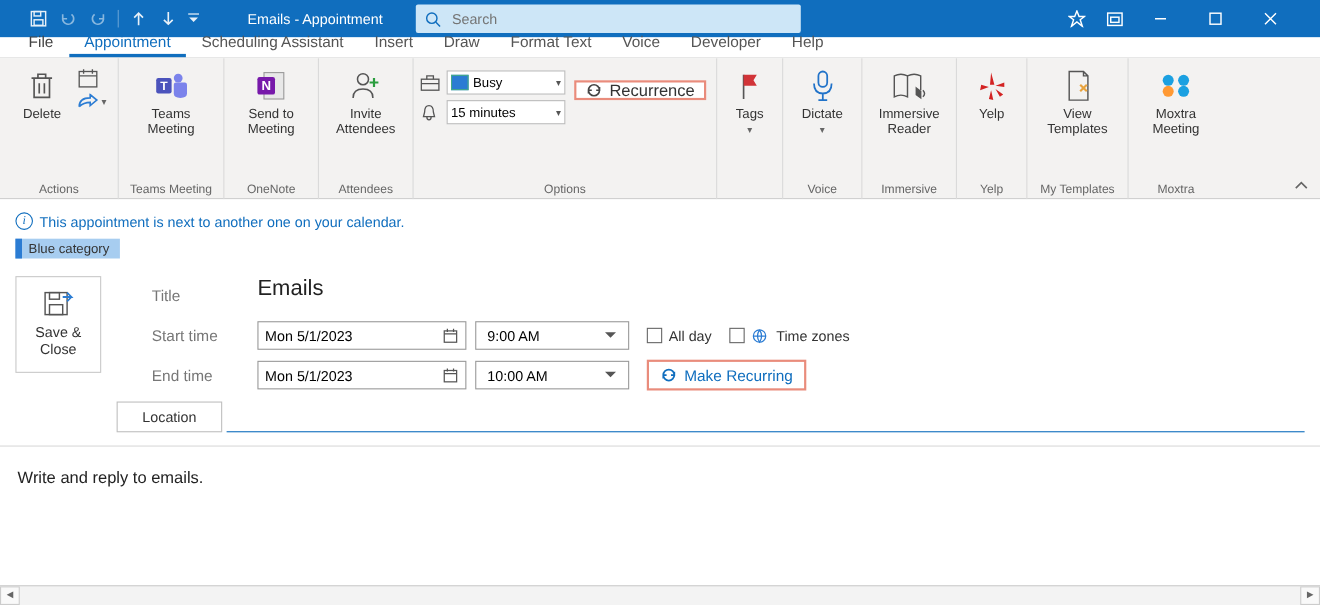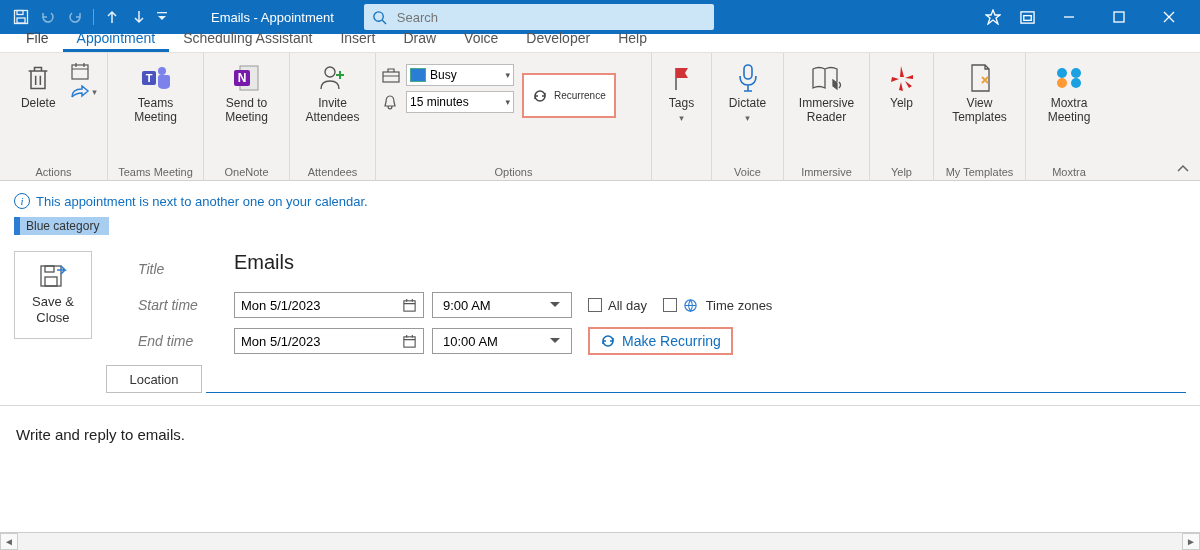--- a/index.html
+++ b/index.html
@@ -1,19 +1,19 @@
 <!DOCTYPE html>
 <html><head>
 <meta charset="utf-8">
 <style>
   * { box-sizing: border-box; font-family: "Segoe UI", Arial, sans-serif; }
   body { margin: 0; padding: 0; background: #fff; width: 1200px; height: 550px; overflow: hidden; font-size: 13px; }
 
   
-  .titlebar { background: #106ebe; color: #fff; height: 34px; display: flex; align-items: center; padding: 0 8px; }
+  .titlebar { background: #106ebe; color: #fff; height: 34px; display: flex; align-items: center; padding: 0 22px; }
   .titlebar .qat { display: flex; align-items: center; gap: 1px; }
   .titlebar .qat .qbtn { width: 26px; height: 26px; display:flex; align-items:center; justify-content:center; color:#fff; border-radius:2px; opacity:0.9;}
   .titlebar .qat .sep { width:1px; height:16px; background:rgba(255,255,255,0.35); margin:0 4px;}
   .titlebar .title { flex: 0 0 auto; margin-left: 40px; font-size: 13px; }
   .titlebar .search { margin-left: 30px; flex: 0 0 350px; height: 26px; background: #cde6f7; border-radius: 2px; display:flex; align-items:center; padding:0 8px; color:#333; gap:8px;}
   .titlebar .search input { background: transparent; border: none; outline: none; color:#555; font-size:13px; flex:1;}
   .titlebar .rightctrls { margin-left:auto; display:flex; align-items:center; gap:4px;}
   .titlebar .rightctrls .wbtn { width:46px; height:26px; display:flex;align-items:center;justify-content:center; color:#fff;}
 
   
@@ -28,36 +28,36 @@
   .group .grow { display:flex; align-items:flex-start; gap:4px; flex:1;}
   .group .glabel { font-size:11px; color:#666; height:18px; display:flex; align-items:center; justify-content:center; width:100%;}
   .bigbtn { display:flex; flex-direction:column; align-items:center; justify-content:flex-start; width:68px; height:100%; padding-top:4px; text-align:center; font-size:12px; color:#333; gap:2px;}
   .bigbtn .ic { width:34px; height:34px; display:flex;align-items:center;justify-content:center;}
   .bigbtn .lbl { line-height:1.15;}
   .minidrop { font-size:9px; color:#666;}
   .smallrow { display:flex; align-items:center; gap:2px; height:24px; margin-bottom:3px;}
   .pillselect { height:22px; border:1px solid #bbb; background:#fff; display:flex; align-items:center; padding:0 3px; gap:4px; font-size:12px; width:108px; justify-content:space-between;}
   .pillselect .swatch { width:16px; height:14px; background:#2b7cd3; border:1px solid #4a8; }
   .pillselect .sarrow { font-size:9px; color:#555;}
-  .callout { border: 2px solid #e98c7c; background:#fff; padding:6px 8px; display:flex; align-items:center; gap:6px; font-size:10px; color:#333; height:45px;}
+  .callout { border: 2px solid #e98c7c; background:#fff; padding:6px 8px; display:flex; align-items:center; gap:6px; font-size:15px; color:#333; height:18px;}
   .ribbon .collapse { position:absolute; right:10px; bottom:6px; color:#666; }
 
   
   .infobar { display:flex; align-items:center; gap:6px; padding:6px 14px; color:#106ebe; font-size:13px; border-bottom:0; margin-top:6px;}
   .infobar .iicon { width:16px;height:16px;border:1.5px solid #106ebe;border-radius:50%;display:flex;align-items:center;justify-content:center;font-size:11px;font-style:italic;font-family:Georgia,serif;color:#106ebe;}
 
   .category { margin: 2px 14px 8px; }
   .category .chip { background:#a7cdf0; border-left:6px solid #2b7cd3; padding:2px 10px 2px 6px; font-size:12px; color:#333; display:inline-block;}
 
   
   .form-area { display:flex; padding: 8px 14px 0; gap: 6px; position:relative;}
   .savebtn { border:1px solid #c9c9c9; width:78px; height:88px; display:flex; flex-direction:column; align-items:center; justify-content:center; font-size:13px; color:#333; text-align:center; gap:4px;}
   .savebtn .ic { font-size:22px;}
   .labels { display:flex; flex-direction:column; justify-content:flex-start; width:110px; color:#777; font-size:14px;}
-  .labels .lrow { height:36px; display:flex; align-items:center; padding-left:20px;font-style:italic;}
+  .labels .lrow { height:36px; display:flex; align-items:center; padding-left:20px;}
   .fields { display:flex; flex-direction:column; flex:1; }
   .titleval { font-size:20px; color:#222; height:36px; display:flex; align-items:flex-start; padding-top:0;}
   .timerow { display:flex; align-items:center; gap:8px; height:36px;}
   .datebox { border:1px solid #999; height:26px; width:190px; display:flex; align-items:center; justify-content:space-between; padding:0 6px; font-size:13px;}
   .datebox .calico {color:#555;}
   .timebox { border:1px solid #999; height:26px; width:140px; display:flex; align-items:center; justify-content:space-between; padding:0 10px; font-size:13px;}
   .checkbox { width:14px;height:14px;border:1px solid #666; display:inline-block; margin-right:4px; vertical-align:middle;}
   .opt { color:#333; font-size:13px; display:inline-flex; align-items:center; gap:2px; margin-left:8px;}
   .make-recurring { border:2px solid #e98c7c; padding:4px 10px; display:inline-flex; align-items:center; gap:6px; color:#106ebe; font-size:14px;}
   .location-btn { border:1px solid #bfbfbf; height:28px; width:96px; display:flex;align-items:center;justify-content:center; font-size:13px; color:#333; margin-top:6px;}
@@ -149,20 +149,21 @@
       </div>
   </div>
 </div>
 
 <div class="ribbon-tabs">
   <div class="tab file">File</div>
   <div class="tab active">Appointment</div>
   <div class="tab">Scheduling Assistant</div>
   <div class="tab">Insert</div>
   <div class="tab">Draw</div>
+  <div class="tab">Format Text</div>
   <div class="tab">Voice</div>
   <div class="tab">Developer</div>
   <div class="tab">Help</div>
 </div>
 
 <div class="ribbon">
 
   <div class="group" style="width:108px">
     <div class="grow">
       <div class="bigbtn" style="width:56px">

